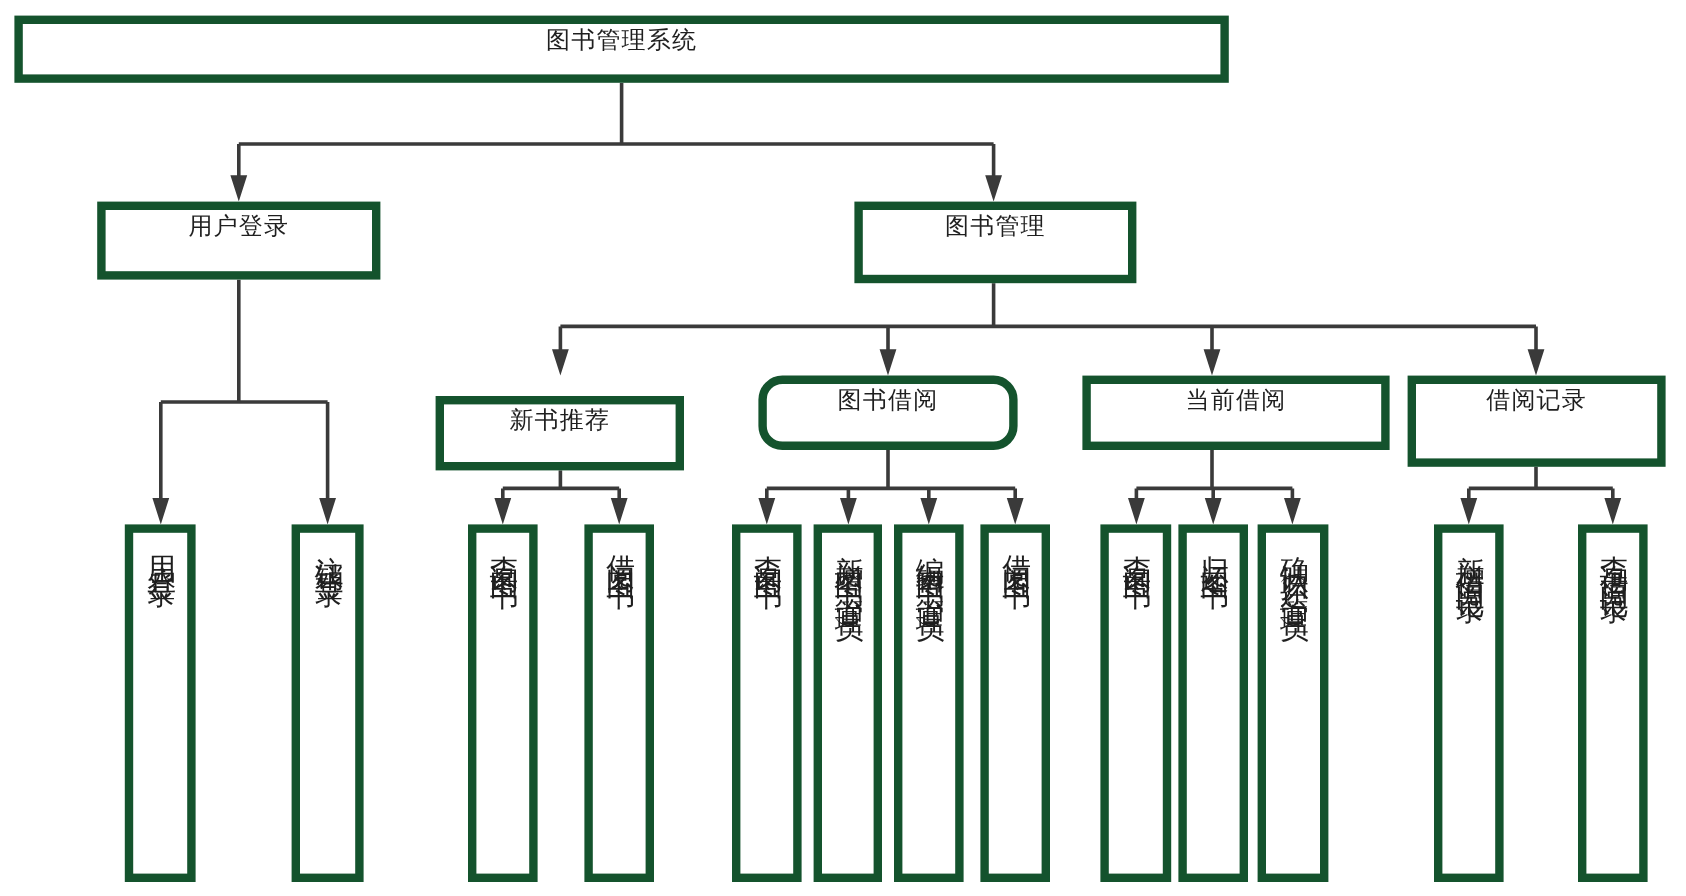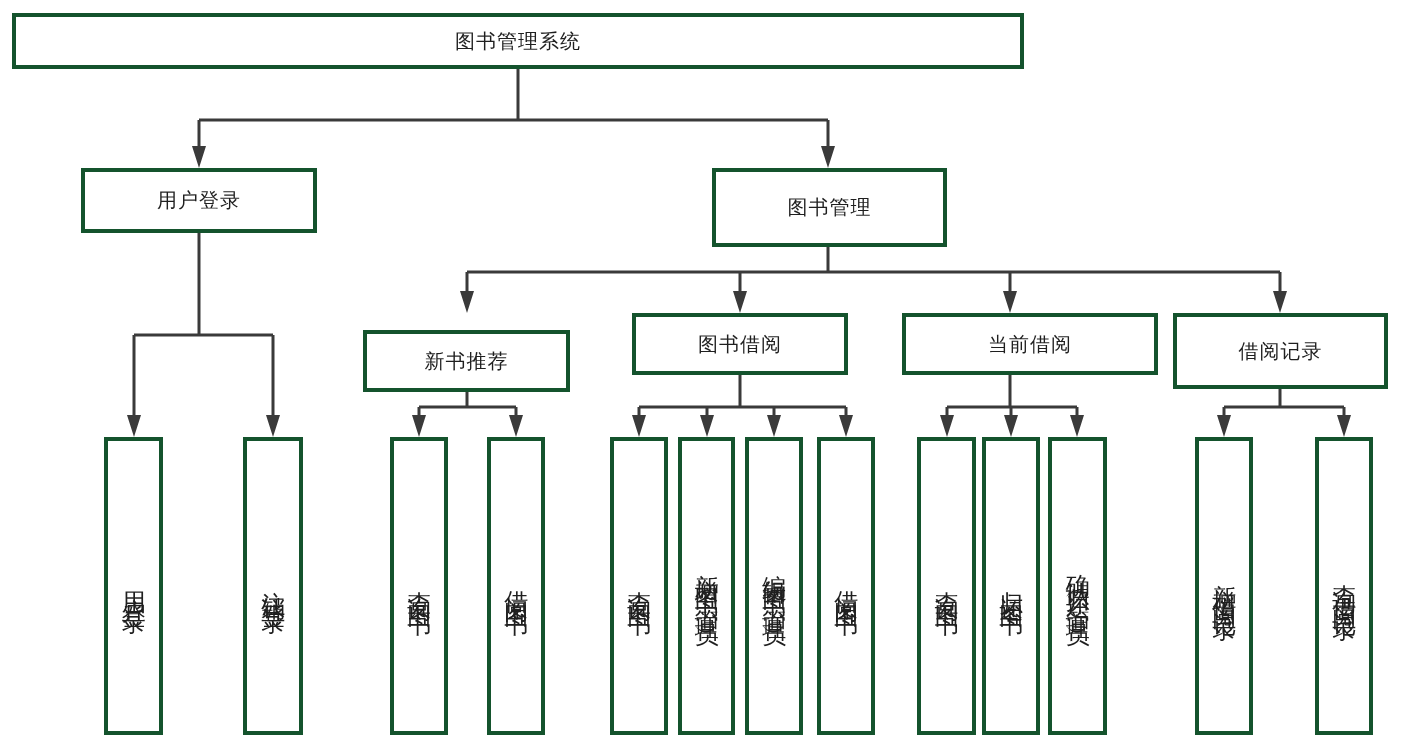--- a/index.html
+++ b/index.html
@@ -8,23 +8,23 @@
     width:1405px;height:747px;
     background:#ffffff;
     font-family:"Liberation Sans","DejaVu Sans",sans-serif;
     overflow:hidden;
   }
   #connectors{position:absolute;left:0;top:0;z-index:1;}
   .node{
     position:absolute;
     box-sizing:border-box;
     background:#ffffff;
-    border:4px solid #14532d;
+    border:7px solid #14532d;
     display:flex;
-    align-items:center;
+    align-items:flex-start;
     justify-content:center;
     z-index:2;
     color:#1f1f1f;
   }
   .hbox{font-size:20px;letter-spacing:1px;}
   .vbox .vtext{
     writing-mode:vertical-rl;
     text-orientation:mixed;
     font-size:24px;
     letter-spacing:7px;
@@ -67,28 +67,28 @@
       M1337 415 L1351 415 L1344 437 Z"></path>
   </svg>
 
   <div class="node hbox" style="left:12px;top:13px;width:1012px;height:56px;">
     <span>图书管理系统</span>
   </div>
 
   <div class="node hbox" style="left:81px;top:168px;width:236px;height:65px;">
     <span>用户登录</span>
   </div>
-  <div class="node hbox" style="left:712px;top:168px;width:235px;height:79px;">
+  <div class="node hbox" style="left:712px;top:168px;width:235px;height:68px;">
     <span>图书管理</span>
   </div>
 
   <div class="node hbox" style="left:363px;top:330px;width:207px;height:62px;">
     <span>新书推荐</span>
   </div>
-  <div class="node hbox" style="left:632px;top:313px;width:216px;height:62px;">
+  <div class="node hbox" style="left:632px;top:313px;width:216px;height:62px;border-radius:20px;">
     <span>图书借阅</span>
   </div>
   <div class="node hbox" style="left:902px;top:313px;width:256px;height:62px;">
     <span>当前借阅</span>
   </div>
   <div class="node hbox" style="left:1173px;top:313px;width:215px;height:76px;">
     <span>借阅记录</span>
   </div>
 
   <div class="node vbox" style="left:104px;top:437px;width:59px;height:298px;">

